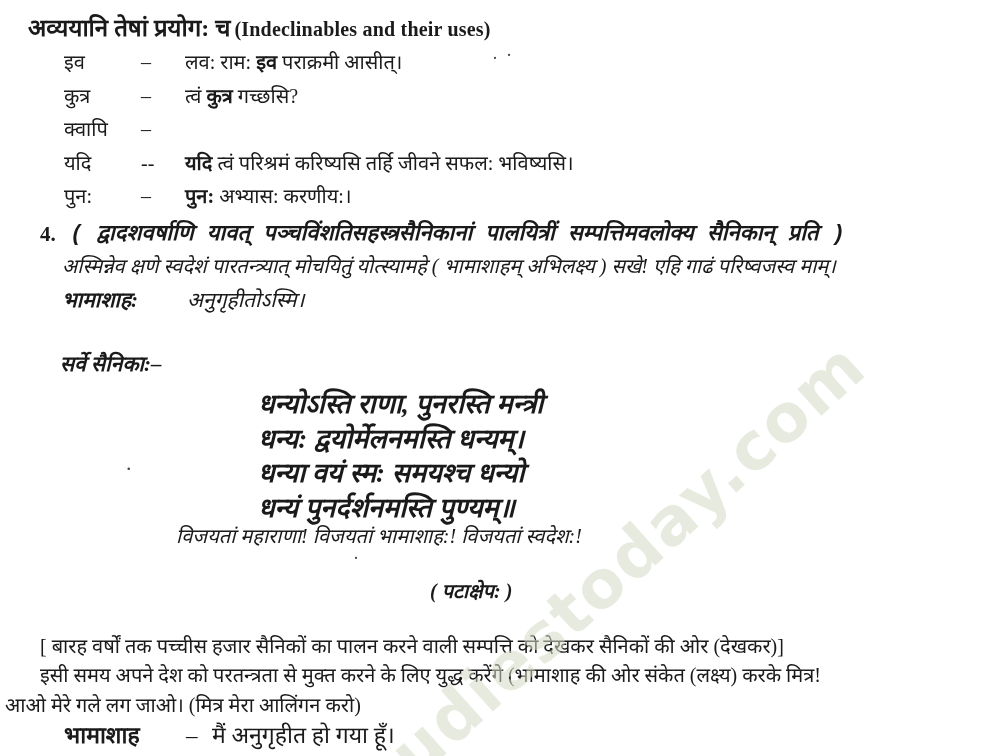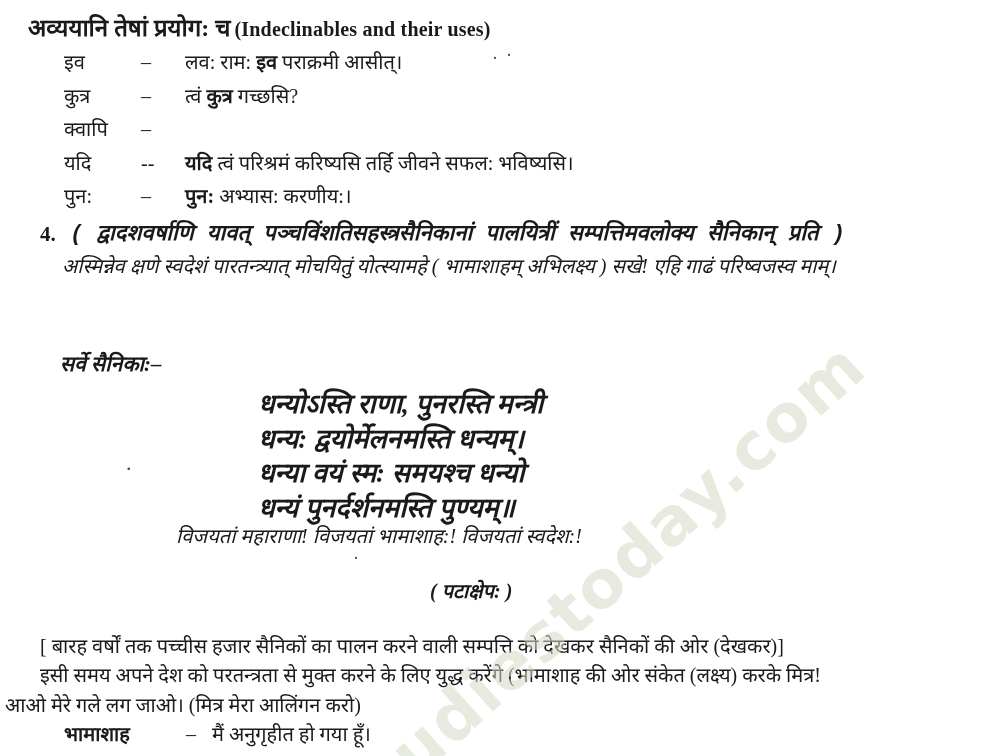--- a/index.html
+++ b/index.html
@@ -41,21 +41,21 @@
   .victory{left:176px;top:524px;font-size:20px;font-weight:500;}
   .curtain{left:430px;top:556px;font-size:20px;margin-top:23px;}
 
   
   .hindi-heading{left:18px;top:592px;font-size:25px;font-weight:700;}
   .hindi-heading .en{font-size:21px;margin-left:10px;}
   .hl{font-size:20px;}
   .hl1{left:40px;top:634px;}
   .hl2{left:40px;top:663px;}
   .hl3{left:5px;top:693px;}
-  .hspeaker-row{top:722px;font-size:20px;}
+  .hspeaker-row{top:722px;font-size:23px;}
   .hspeaker-row .name{position:absolute;left:64px;font-weight:700;}
   .hspeaker-row .dash{position:absolute;left:186px;}
   .hspeaker-row .line{position:absolute;left:212px;}
 
   
   .watermark{
     left:600px;top:585px;
     transform:translate(-50%,-50%) rotate(-42deg);
     font-family:"DejaVu Sans","Liberation Sans",sans-serif;
     font-size:66px;font-weight:700;letter-spacing:2px;
@@ -109,20 +109,24 @@
     <span class="s"><span></span><b>पुन:</b><span> अभ्यास: करणीय:।</span></span>
   </div>
 
   <div class="abs row stage1">
     <span class="num">4.</span>
     <span class="txt bi">( द्वादशवर्षाणि यावत् पञ्चविंशतिसहस्त्रसैनिकानां पालयित्रीं सम्पत्तिमवलोक्य सैनिकान् प्रति )</span>
   </div>
 
   <div class="abs narration it">अस्मिन्नेव क्षणे स्वदेशं पारतन्त्र्यात् मोचयितुं योत्स्यामहे ( भामाशाहम् अभिलक्ष्य ) सखे! एहि गाढं परिष्वजस्व माम्।</div>
 
+  <div class="abs row speaker1-row">
+    <span class="name bi">भामाशाह:</span>
+    <span class="line it">अनुगृहीतोऽस्मि।</span>
+  </div>
 
 
   <div class="abs sarve bi">सर्वे सैनिका:–</div>
 
   <div class="abs verse v1 bi">धन्योऽस्ति राणा, पुनरस्ति मन्त्री</div>
   <div class="abs verse v2 bi">धन्य: द्वयोर्मेलनमस्ति धन्यम्।</div>
   <div class="abs verse v3 bi">धन्या वयं स्म: समयश्च धन्यो</div>
   <div class="abs verse v4 bi">धन्यं पुनर्दर्शनमस्ति पुण्यम्॥</div>
 
   <div class="abs victory it">विजयतां महाराणा! विजयतां भामाशाह:! विजयतां स्वदेश:!</div>

